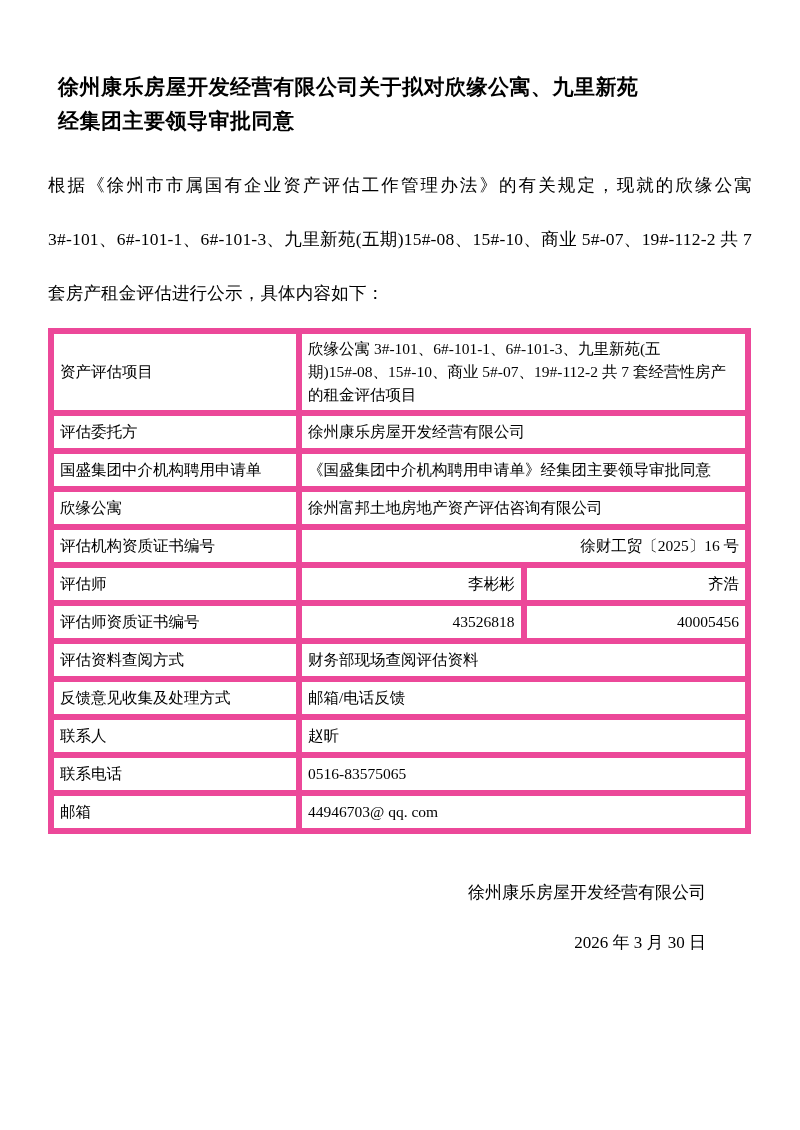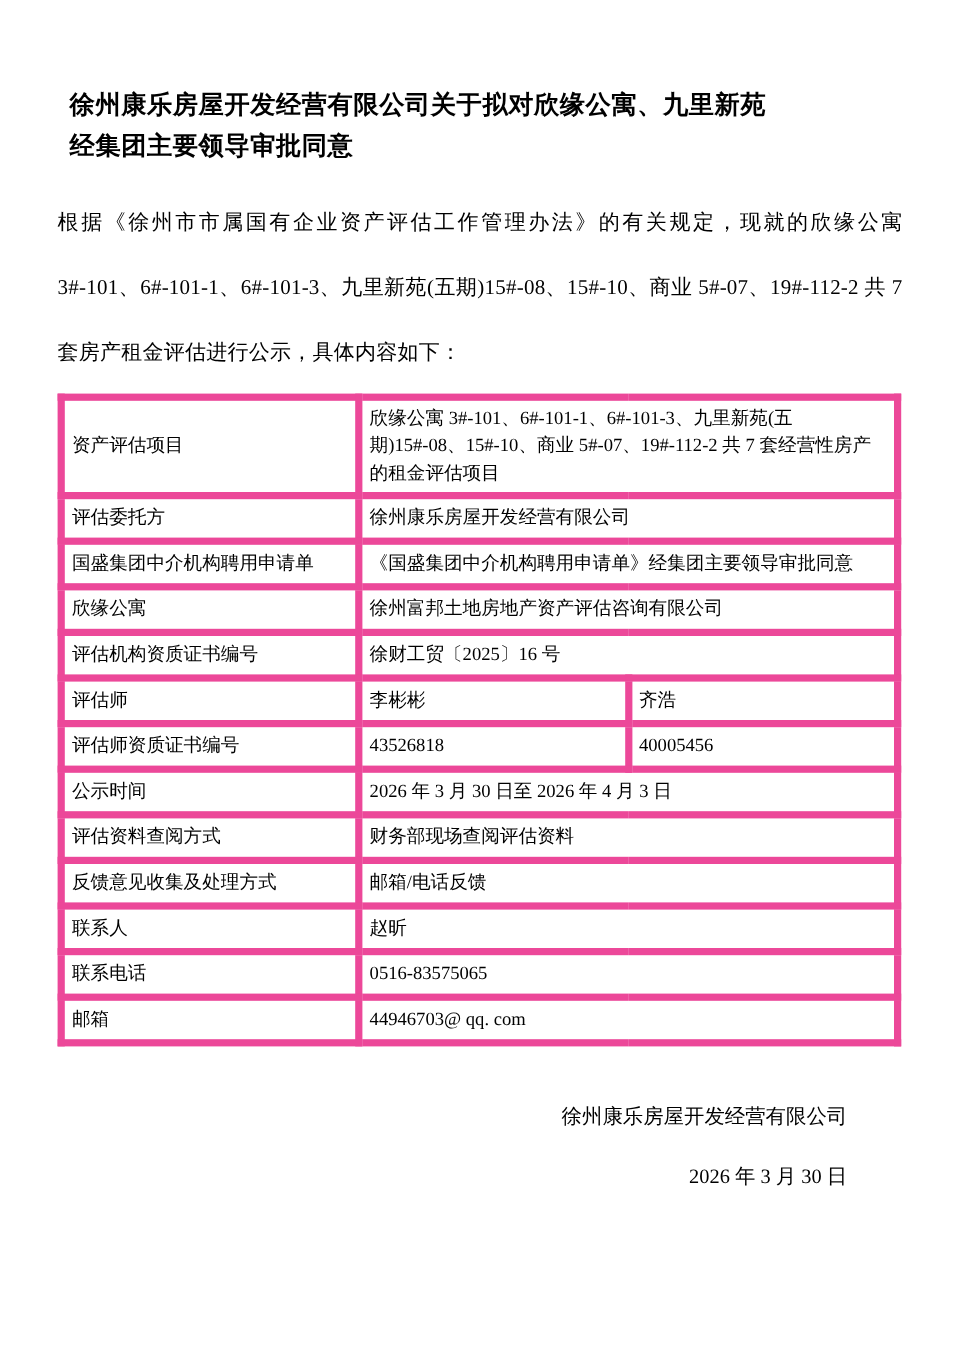--- a/index.html
+++ b/index.html
@@ -58,21 +58,21 @@
     height: 25px;
   }
   td.label-col {
     width: 230px;
     font-family: Liberation Serif, serif;
   }
   td.val-cell {
     padding-left: 8px;
   }
   td.center {
-    text-align: left;
+    text-align: right;
   }
   .multi-line {
     line-height: 25px;
   }
   .sign-block {
     margin-top: 34px;
     text-align: right;
     padding-right: 46px;
     font-size: 17px;
     line-height: 50px;
@@ -119,24 +119,20 @@
         <td class="label-col">评估师</td>
         <td class="center">李彬彬</td>
         <td class="center">齐浩</td>
       </tr>
       <tr>
         <td class="label-col">评估师资质证书编号</td>
         <td class="center">43526818</td>
         <td class="center">40005456</td>
       </tr>
       <tr>
-        <td class="label-col">公示时间</td>
-        <td class="val-cell" colspan="2">2026 年 3 月 30 日至 2026 年 4 月 3 日</td>
-      </tr>
-      <tr>
         <td class="label-col">评估资料查阅方式</td>
         <td class="val-cell" colspan="2">财务部现场查阅评估资料</td>
       </tr>
       <tr>
         <td class="label-col">反馈意见收集及处理方式</td>
         <td class="val-cell" colspan="2">邮箱/电话反馈</td>
       </tr>
       <tr>
         <td class="label-col">联系人</td>
         <td class="val-cell" colspan="2">赵昕</td>

